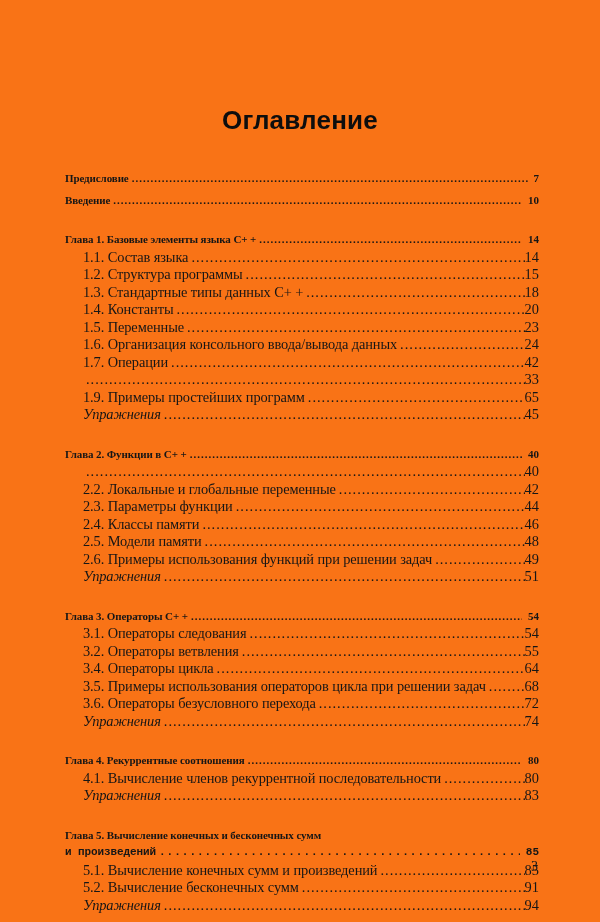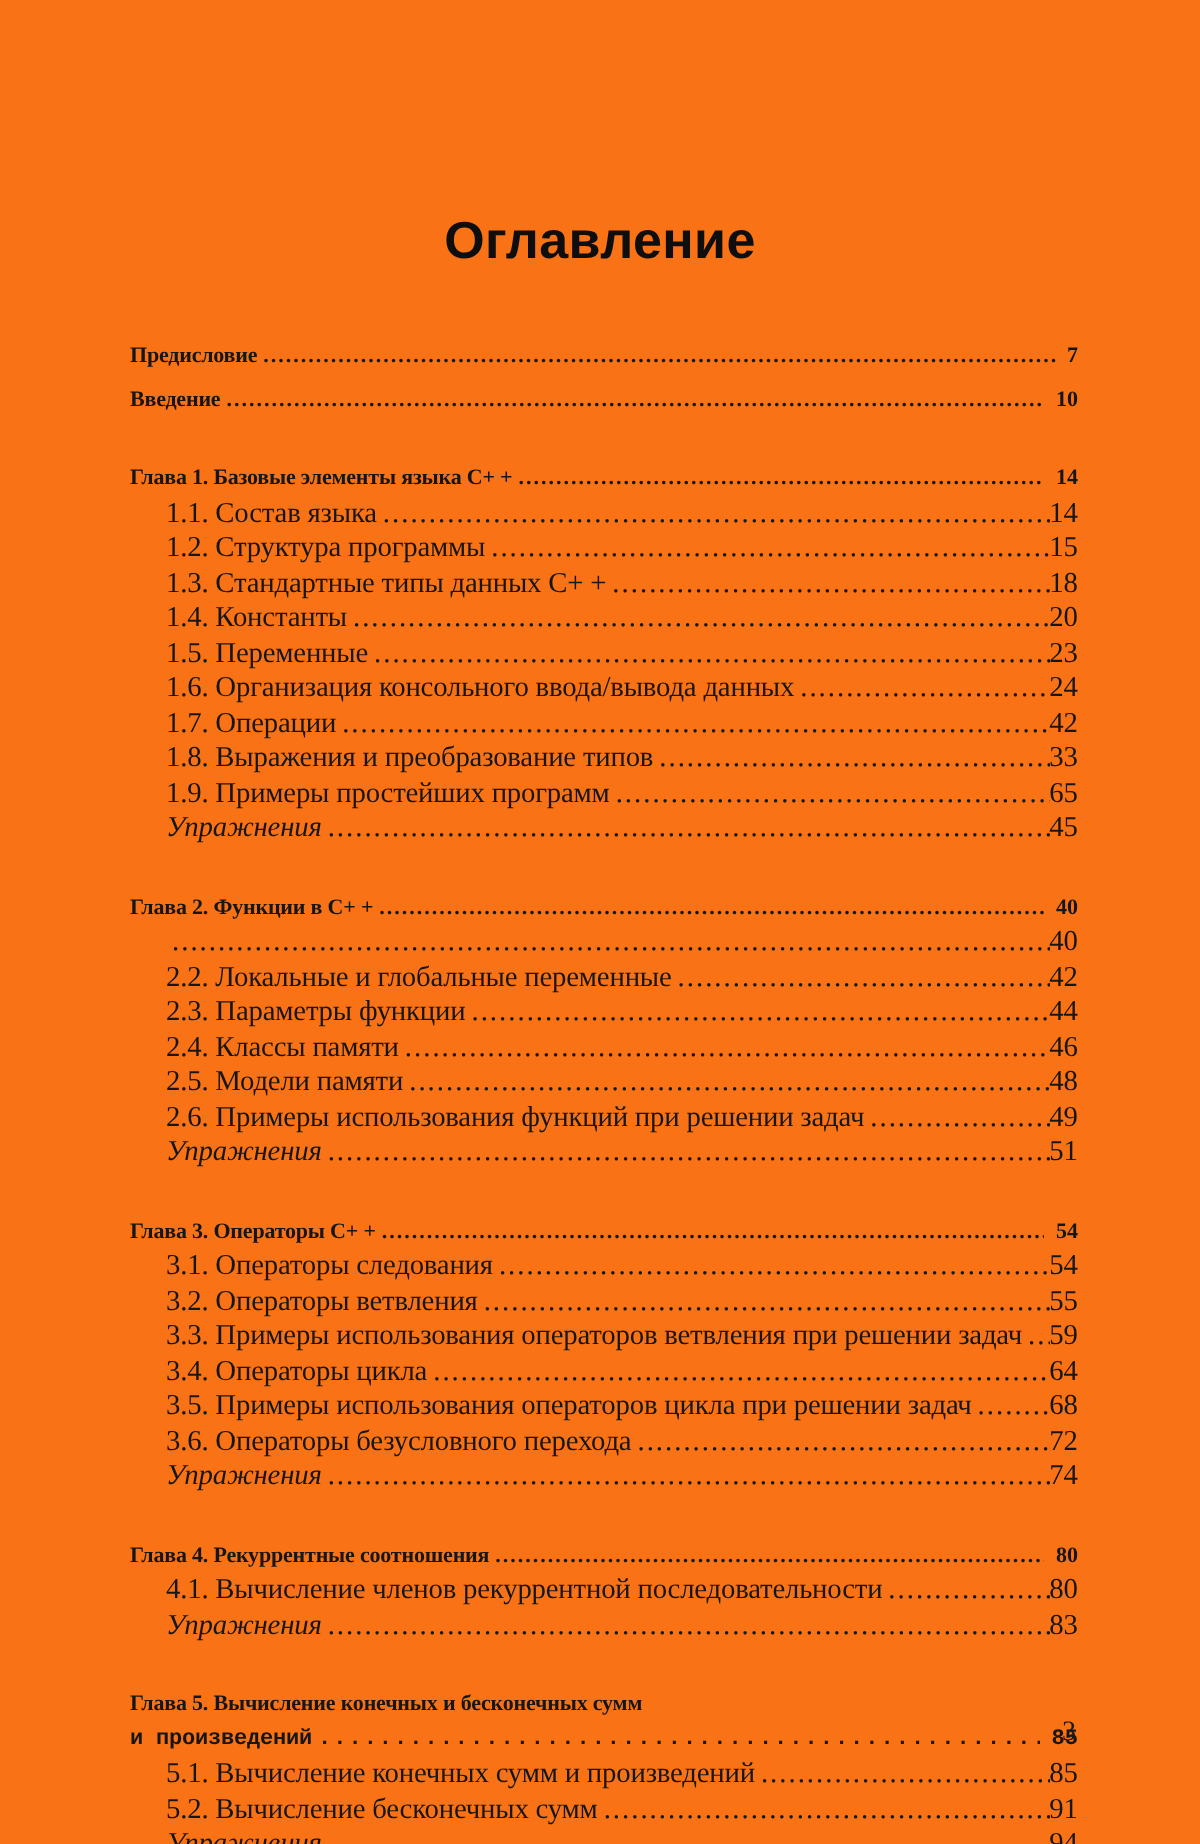--- a/index.html
+++ b/index.html
@@ -133,21 +133,20 @@
         <span class="label">1.6. Организация консольного ввода/вывода данных</span>
         <span class="dots"></span>
         <span class="pagenum">24</span>
       </div>
       <div class="row t-sub">
         <span class="label">1.7. Операции</span>
         <span class="dots"></span>
         <span class="pagenum">42</span>
       </div>
       <div class="row t-sub">
-        <span class="label">1.8. Выражения и преобразование типов</span>
         <span class="dots"></span>
         <span class="pagenum">33</span>
       </div>
       <div class="row t-sub">
         <span class="label">1.9. Примеры простейших программ</span>
         <span class="dots"></span>
         <span class="pagenum">65</span>
       </div>
       <div class="row t-exercise">
         <span class="label">Упражнения</span>
@@ -200,25 +199,20 @@
       </div>
       <div class="row t-sub">
         <span class="label">3.1. Операторы следования</span>
         <span class="dots"></span>
         <span class="pagenum">54</span>
       </div>
       <div class="row t-sub">
         <span class="label">3.2. Операторы ветвления</span>
         <span class="dots"></span>
         <span class="pagenum">55</span>
-      </div>
-      <div class="row t-sub">
-        <span class="label">3.3. Примеры использования операторов ветвления при решении задач</span>
-        <span class="dots"></span>
-        <span class="pagenum">59</span>
       </div>
       <div class="row t-sub">
         <span class="label">3.4. Операторы цикла</span>
         <span class="dots"></span>
         <span class="pagenum">64</span>
       </div>
       <div class="row t-sub">
         <span class="label">3.5. Примеры использования операторов цикла при решении задач</span>
         <span class="dots"></span>
         <span class="pagenum">68</span>

